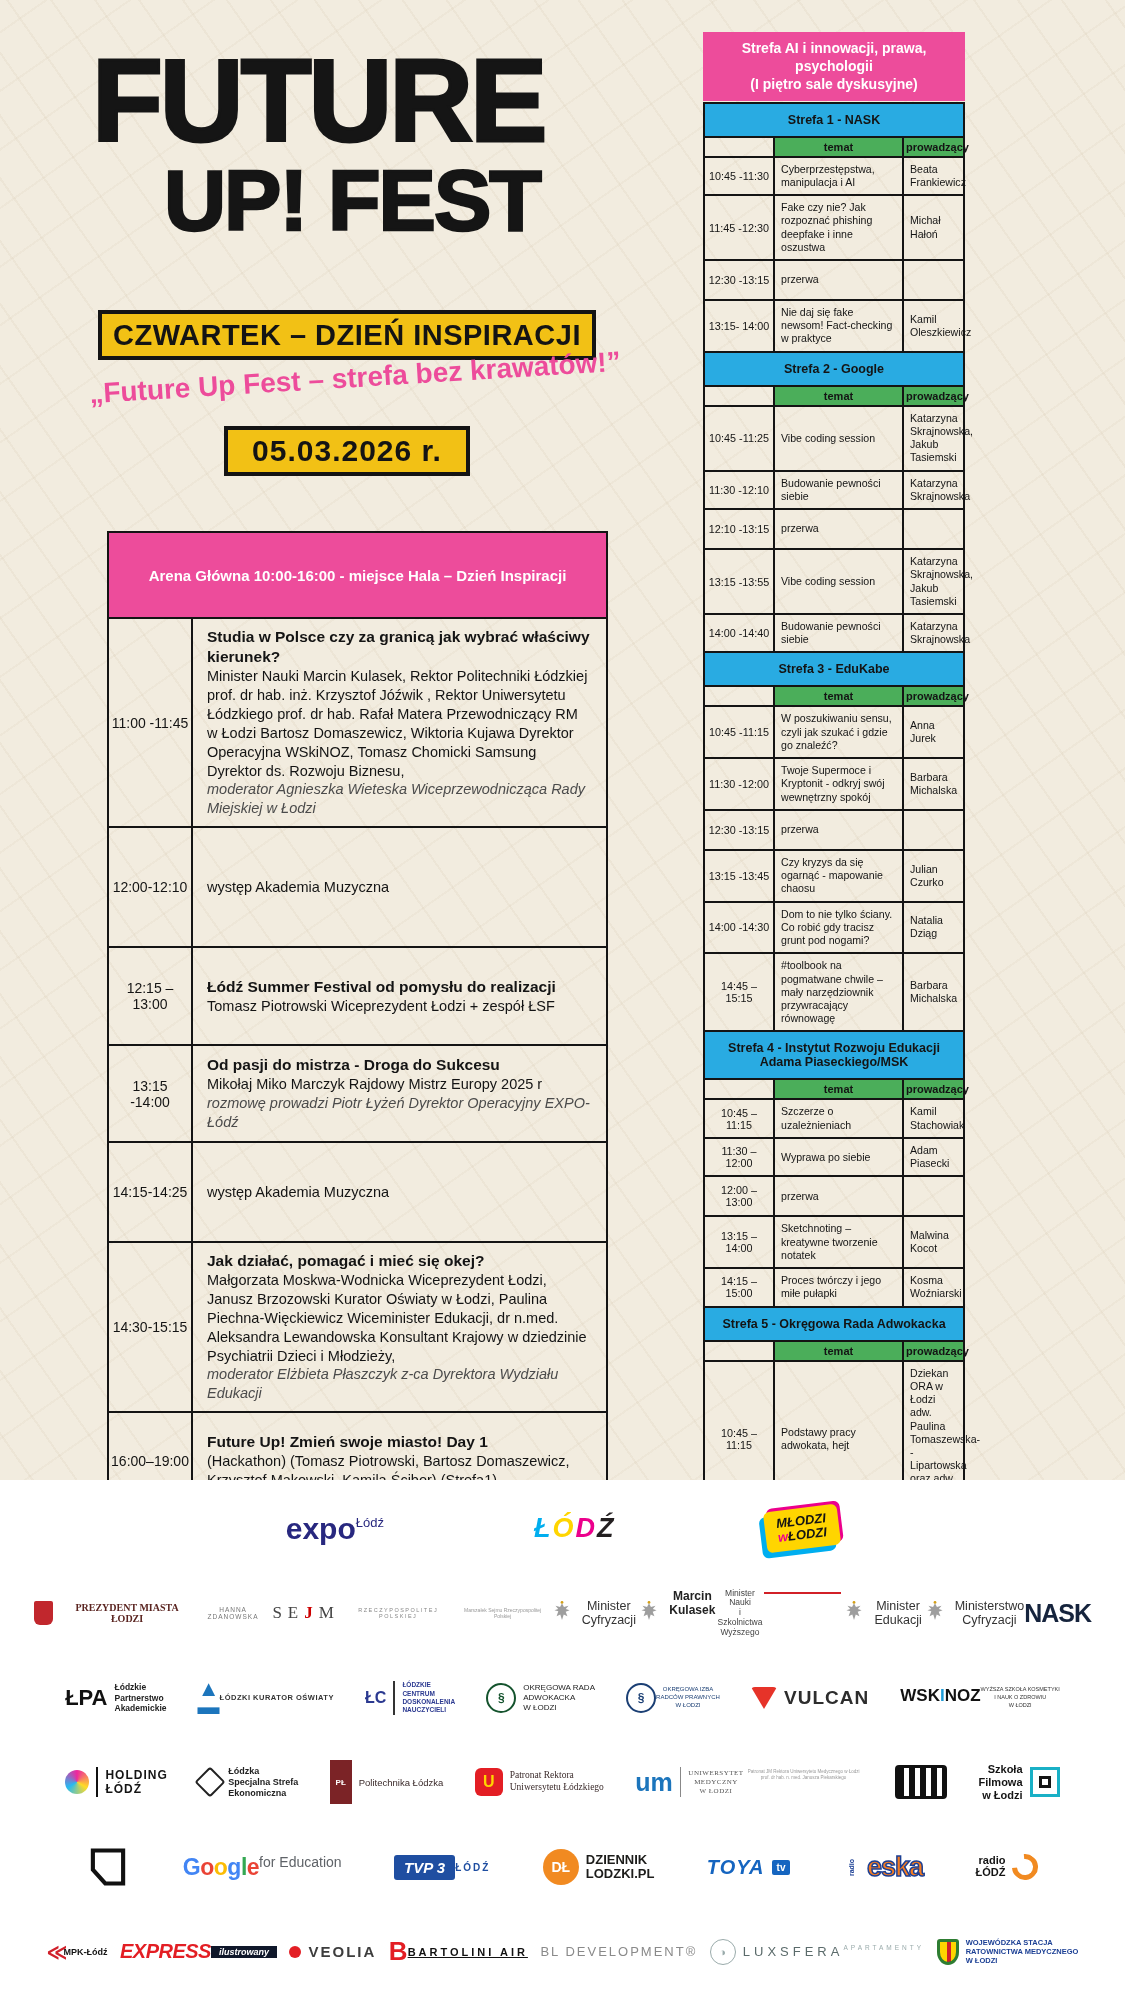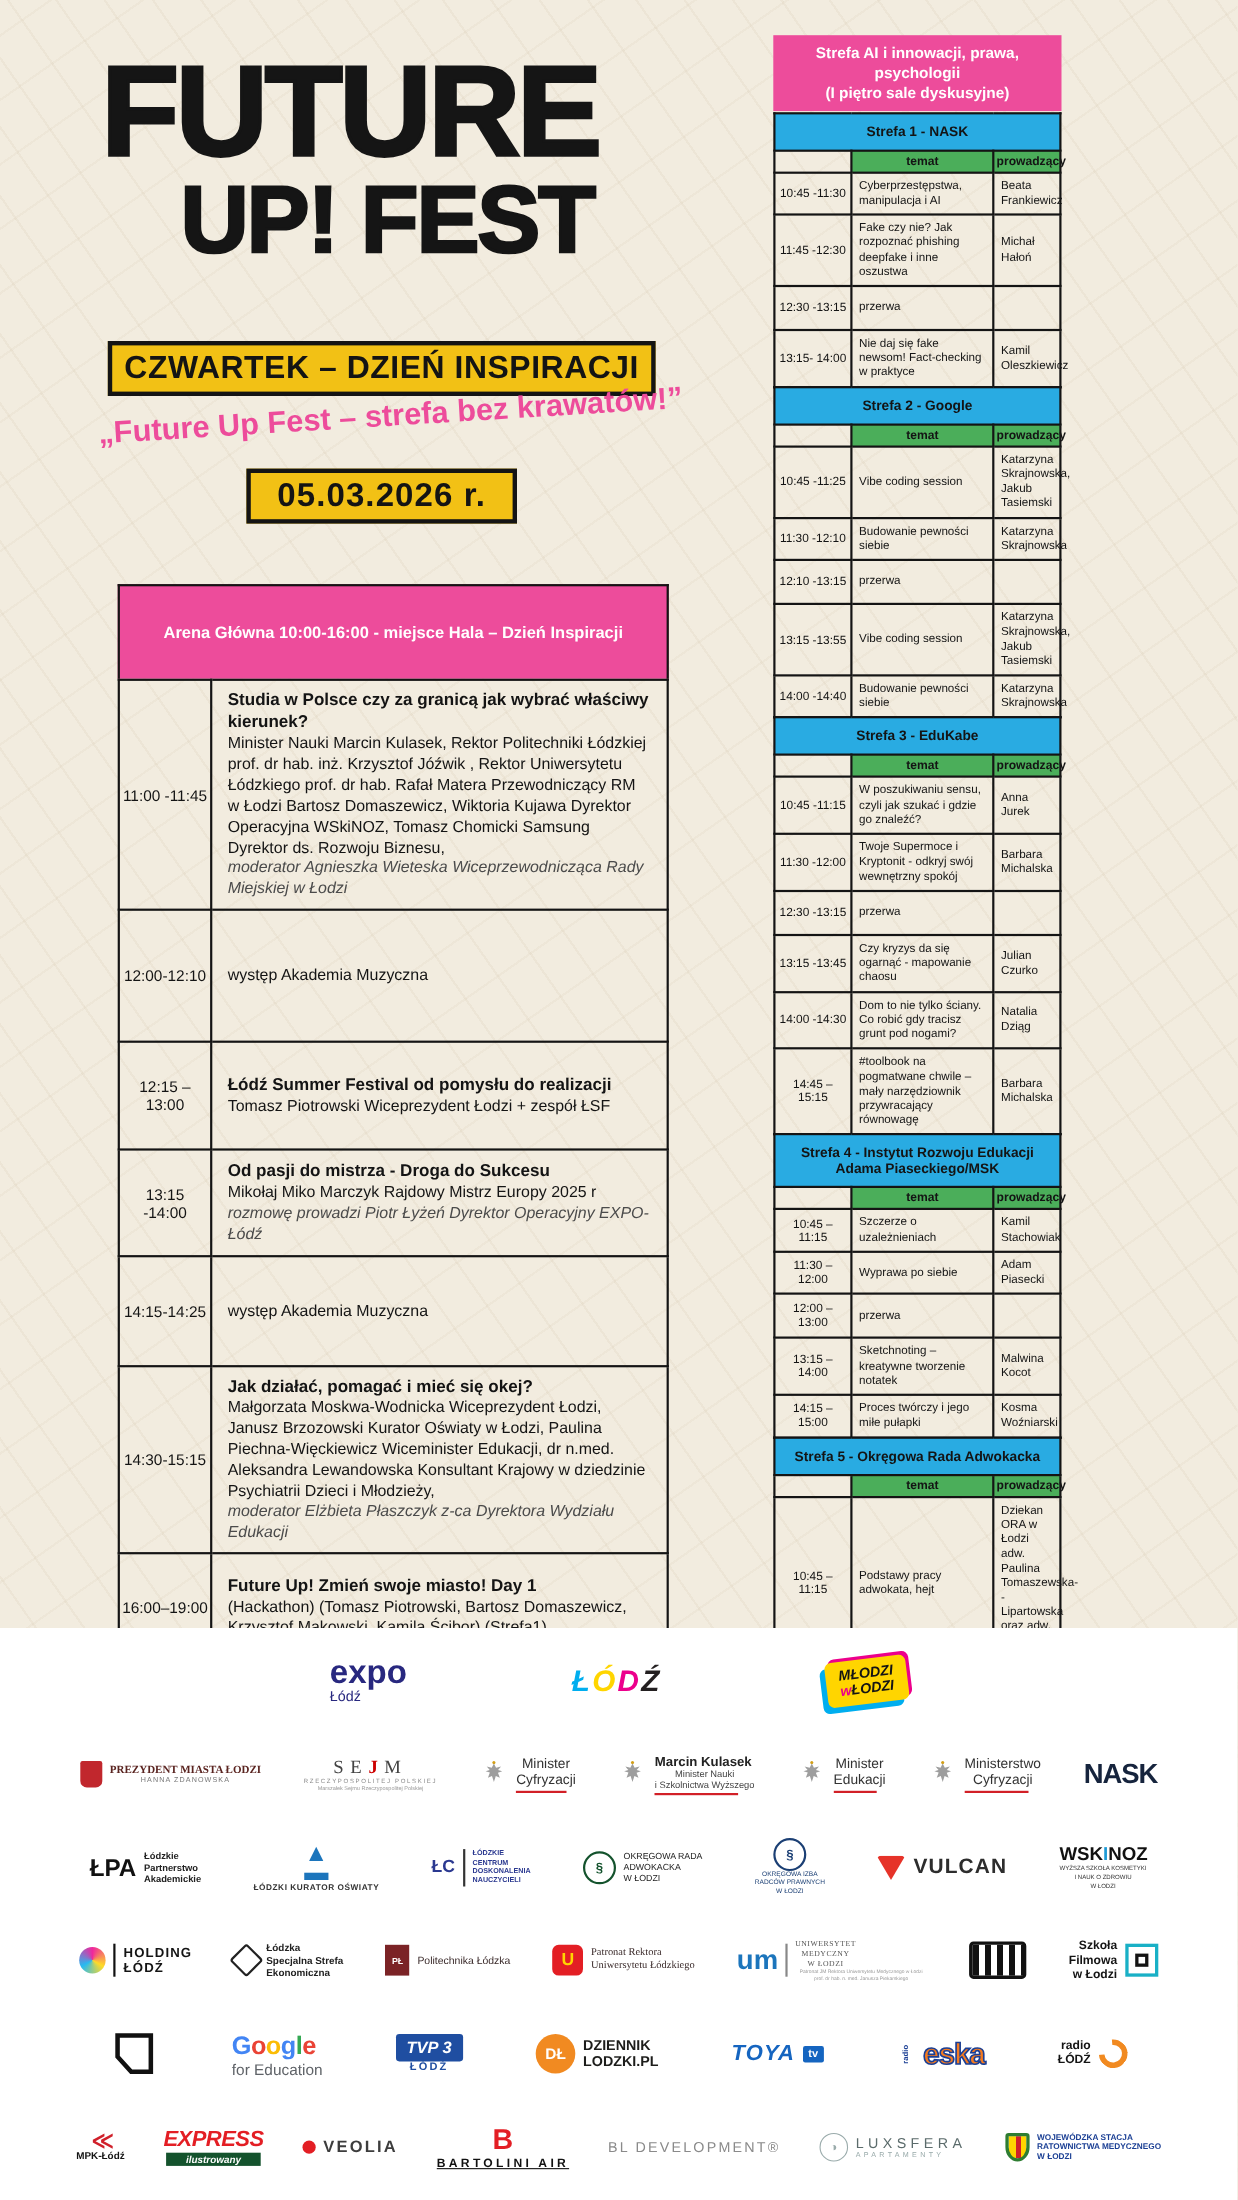--- a/index.html
+++ b/index.html
@@ -51,21 +51,21 @@
   .z-h0 { background:transparent; }
   .z-time { font-size:10.8px; text-align:center; padding:4px 2px; }
   .z-temat, .z-prow { font-size:10.6px; padding:5px 6px; line-height:1.25; }
   tr.z-tall td { height:40px; }
   
   .sponsors { position:absolute; left:0; top:1480px; width:1125px; height:520px; background:#fff;
               display:flex; flex-direction:column; padding:6px 0; }
   .sp-row { flex:1; display:flex; align-items:center; justify-content:space-evenly; padding:0 34px; }
   .sp-row1 { justify-content:center; gap:150px; }
   .lg { display:flex; align-items:center; gap:7px; text-align:left; }
-  .lg-col { display:flex; flex-direction:column; align-items:center; text-align:center; }
+  .lg-col { display:flex; flex-direction:row; align-items:center; text-align:center; }
   .lg-text { white-space:pre-line; }
   
   .logo-expo .p { font-size:30px; font-weight:bold; color:#28287f; line-height:.9; }
   .logo-expo .s { font-size:13px; color:#28287f; align-self:flex-start; }
   .logo-lodz .p { font-size:27px; font-weight:bold; font-style:italic; letter-spacing:2px; }
   .logo-mlodzi .box { transform:rotate(-7deg); background:#ffd500; padding:6px 12px; border-radius:6px;
                       box-shadow:-5px 5px 0 #00aeef, 3px -3px 0 #ec008c; }
   .logo-mlodzi .p, .logo-mlodzi .s { font-size:13px; font-weight:bold; font-style:italic; line-height:1.1; }
   .logo-prezydent .flag { width:20px; height:24px; background:#c1272d; border-radius:2px 2px 6px 6px; }
   .logo-prezydent .p { font-family:"Liberation Serif",serif; font-size:10px; font-weight:bold; color:#5a2420; }
@@ -98,21 +98,21 @@
   .logo-vulcan .p { font-size:19px; font-weight:bold; color:#2d2d2d; letter-spacing:1px; }
   .logo-wskinoz .p { font-size:17px; font-weight:bold; color:#111; }
   .logo-wskinoz .p b { color:#1c9ad6; }
   .logo-wskinoz .s { font-size:5.5px; color:#333; line-height:1.4; }
   .logo-holding .dot { width:24px; height:24px; border-radius:50%;
         background:conic-gradient(#ec008c,#ffd500,#00aeef,#ec008c); opacity:.85; }
   .logo-holding .bar { width:2px; height:30px; background:#111; }
   .logo-holding .p { font-size:12px; font-weight:bold; letter-spacing:1px; line-height:1.2; }
   .logo-lsse .dia { width:22px; height:22px; border:2.5px solid #222; transform:rotate(45deg); border-radius:3px; }
   .logo-lsse .p { font-size:9px; font-weight:bold; line-height:1.2; color:#222; }
-  .logo-pl .rect { width:22px; height:28px; background:#7b2326; color:#fff; font-size:8px; font-weight:bold;
+  .logo-pl .rect { width:22px; height:44px; background:#7b2326; color:#fff; font-size:8px; font-weight:bold;
                    display:flex; align-items:center; justify-content:center; }
   .logo-pl .p { font-size:9.5px; color:#3a2a2a; }
   .logo-ul .sq { width:28px; height:28px; background:#e31e24; border-radius:6px; color:#ffd500;
                  font-weight:bold; font-size:16px; display:flex; align-items:center; justify-content:center; }
   .logo-ul .p { font-size:9.5px; font-family:"Liberation Serif",serif; color:#3a2a2a; line-height:1.25; }
   .logo-um .p { font-size:25px; font-weight:bold; color:#1c75bc; line-height:.8; }
   .logo-um .vr { width:1.5px; height:30px; background:#888; }
   .logo-um .s { font-size:7px; color:#555; letter-spacing:.5px; line-height:1.3; font-family:"Liberation Serif",serif; }
   .logo-um .t { font-size:4.5px; color:#999; max-width:120px; line-height:1.3; }
   .logo-am .keys { width:52px; height:34px; border:3px solid #111; border-radius:4px;
@@ -133,22 +133,22 @@
   .logo-toya .tv { background:#1565c0; color:#fff; font-size:10px; font-weight:bold; padding:2px 5px; border-radius:2px; }
   .logo-eska .p { font-size:27px; font-weight:bold; color:#f47b20; -webkit-text-stroke:1.5px #1b3f94;
                   letter-spacing:-1px; }
   .logo-eska .s { font-size:7px; color:#1b3f94; font-weight:bold; transform:rotate(-90deg); }
   .logo-rlodz .swirl { width:26px; height:26px; border-radius:50%; border:5px solid #f18a21;
                        border-left-color:transparent; transform:rotate(40deg); }
   .logo-rlodz .p { font-size:11px; font-weight:bold; line-height:1.05; }
   .logo-mpk .bird { color:#d0202a; font-size:20px; font-weight:bold; line-height:.8; letter-spacing:-4px; }
   .logo-mpk .p { font-size:9px; font-weight:bold; }
   .logo-express .p { font-size:20px; font-weight:bold; font-style:italic; color:#e31e24; letter-spacing:-.5px; }
-  .logo-express .s { background:#14532d; color:#fff; font-size:9px; font-weight:bold; font-style:italic;
-                     padding:1px 18px; }
+  .logo-express .s { background:#0f172a; color:#fff; font-size:9px; font-weight:bold; font-style:italic;
+                     padding:1px 8px; }
   .logo-veolia .dot { width:12px; height:12px; border-radius:50%; background:#e31e24; }
   .logo-veolia .p { font-size:15px; font-weight:bold; color:#3d3d3d; letter-spacing:2px; }
   .logo-bartolini .b { color:#e31e24; font-size:26px; font-weight:bold; }
   .logo-bartolini .p { font-size:11px; font-weight:bold; letter-spacing:3px; color:#111;text-decoration:underline; }
   .logo-bld .p { font-size:13px; color:#8a8a8a; letter-spacing:2px; }
   .logo-lux .circ { width:26px; height:26px; border-radius:50%; border:1.5px solid #9aabab; color:#9aabab;
         font-size:11px; display:flex; align-items:center; justify-content:center; }
   .logo-lux .p { font-size:13px; color:#5b6b6b; letter-spacing:4px; }
   .logo-lux .s { font-size:6.5px; color:#9aabab; letter-spacing:3px; }
   .logo-wsrm .shield { width:22px; height:26px; border:3px solid #2e7d32; border-radius:3px 3px 50% 50%;

